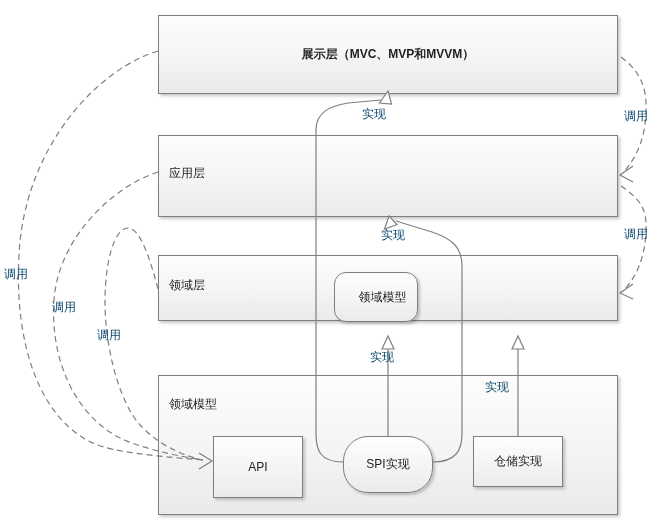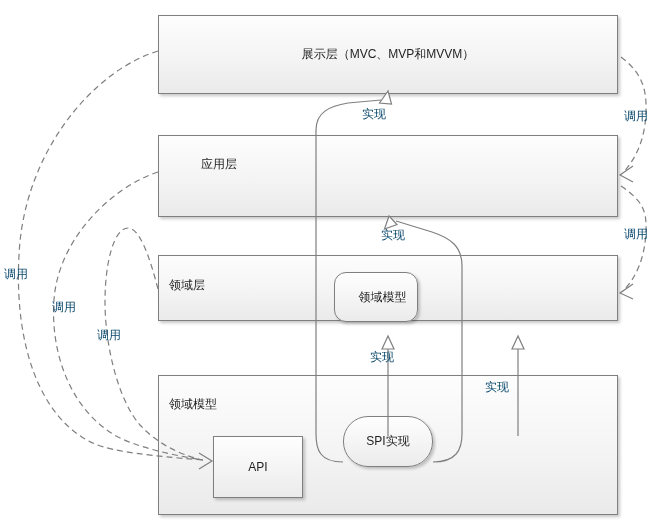--- a/index.html
+++ b/index.html
@@ -10,41 +10,41 @@
   }
   #stage{position:absolute;left:0;top:0;width:658px;height:529px;}
 
   .layer{
     position:absolute;left:158px;width:460px;
     background:linear-gradient(to bottom,#fdfdfd 0%,#f4f4f4 55%,#eaeaea 100%);
     border:1px solid #7f7f7f;
     box-shadow:2px 2px 3px rgba(0,0,0,0.22);
     box-sizing:border-box;
   }
-  .layer-presentation{top:15px;height:79px;display:flex;align-items:center;justify-content:center;}
+  .layer-presentation{top:15px;height:79px;display:flex;align-items:center;justify-content:center;font-weight:bold;}
   .layer-application{top:135px;height:82px;}
   .layer-domain{top:255px;height:66px;}
   .layer-infrastructure{top:375px;height:140px;}
 
   .layer-label{position:absolute;left:10px;white-space:nowrap;}
-  .layer-application .layer-label{top:20px;margin-left:32px;}
+  .layer-application .layer-label{top:29px;}
   .layer-domain .layer-label{top:21px;}
   .layer-infrastructure .layer-label{top:20px;}
 
   .node{
     position:absolute;
     background:linear-gradient(to bottom,#fefefe 0%,#f3f3f3 60%,#ebebeb 100%);
     border:1px solid #7f7f7f;
     box-shadow:2px 2px 3px rgba(0,0,0,0.22);
     display:flex;align-items:center;justify-content:center;
     box-sizing:border-box;white-space:nowrap;
   }
   .node-domain-model{left:334px;top:272px;width:84px;height:50px;border-radius:12px;padding-left:13px;}
   .node-api{left:213px;top:436px;width:90px;height:62px;}
-  .node-spi{left:343px;top:416px;width:90px;height:51px;border-radius:25px;}
+  .node-spi{left:343px;top:436px;width:90px;height:57px;border-radius:25px;}
   .node-repo{left:473px;top:436px;width:90px;height:51px;}
 
   svg.edges{position:absolute;left:0;top:0;pointer-events:none;}
 
   .edge-label{position:absolute;white-space:nowrap;color:#0c4a6e;}
   .lbl-impl-1{left:362px;top:106px;}
   .lbl-impl-2{left:381px;top:227px;}
   .lbl-impl-3{left:370px;top:349px;}
   .lbl-impl-4{left:485px;top:379px;}
   .lbl-call-l1{left:4px;top:266px;}
@@ -79,20 +79,23 @@
   </div>
 
   <div class="node node-api">
     <span>API</span>
   </div>
 
   <div class="node node-spi">
     <span>SPI实现</span>
   </div>
 
+  <div class="node node-repo">
+    <span>仓储实现</span>
+  </div>
 
   <svg class="edges" width="658" height="529" viewBox="0 0 658 529">
 
     <g stroke="#7f7f7f" stroke-width="1.2" fill="none">
       <path d="M343,462 C320,462 316,450 316,434 L316,130 C316,112 330,106 348,103 L381,100"></path>
       <path d="M433,462 C456,462 462,450 462,434 L462,266 C462,246 450,238 432,232 L396,221"></path>
       <path d="M388,436 L388,349"></path>
       <path d="M518,436 L518,349"></path>
     </g>
 

